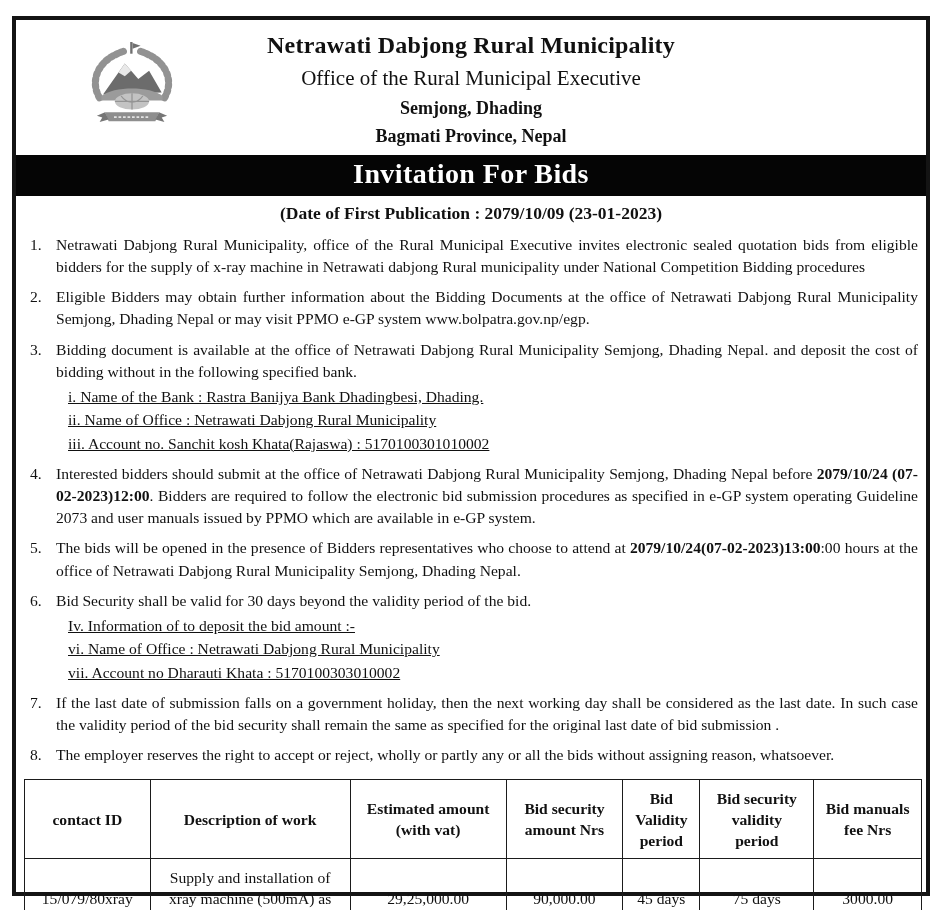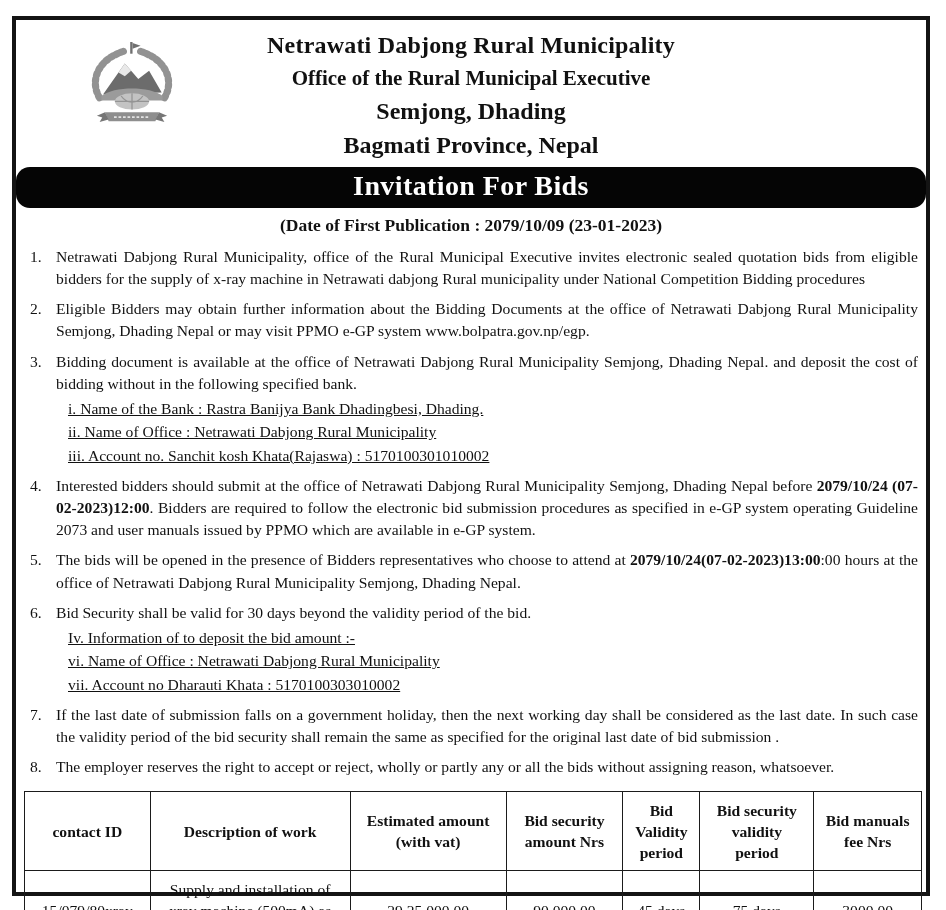--- a/index.html
+++ b/index.html
@@ -39,38 +39,37 @@
     padding: 0 40px;
   }
   .head-org {
     font-size: 24px;
     font-weight: bold;
     letter-spacing: 0.2px;
     margin-top: 2px;
   }
   .head-office {
     font-size: 21px;
-    font-weight: bold;
+    font-weight: normal;
     margin-top: 7px;
   }
   .head-place, .head-province {
-    font-size: 24px;
+    font-size: 18px;
     font-weight: bold;
     margin-top: 7px;
   }
   
   .banner {
     background: #050505;
     color: #ffffff;
     text-align: center;
     font-size: 28px;
     font-weight: bold;
     letter-spacing: 0.4px;
     padding: 3px 0 6px 0;
-    border-radius: 14px;
   }
   
   .pub-line {
     text-align: center;
     font-weight: bold;
     font-size: 17.5px;
     margin-top: 7px;
   }
   
   .notice {

